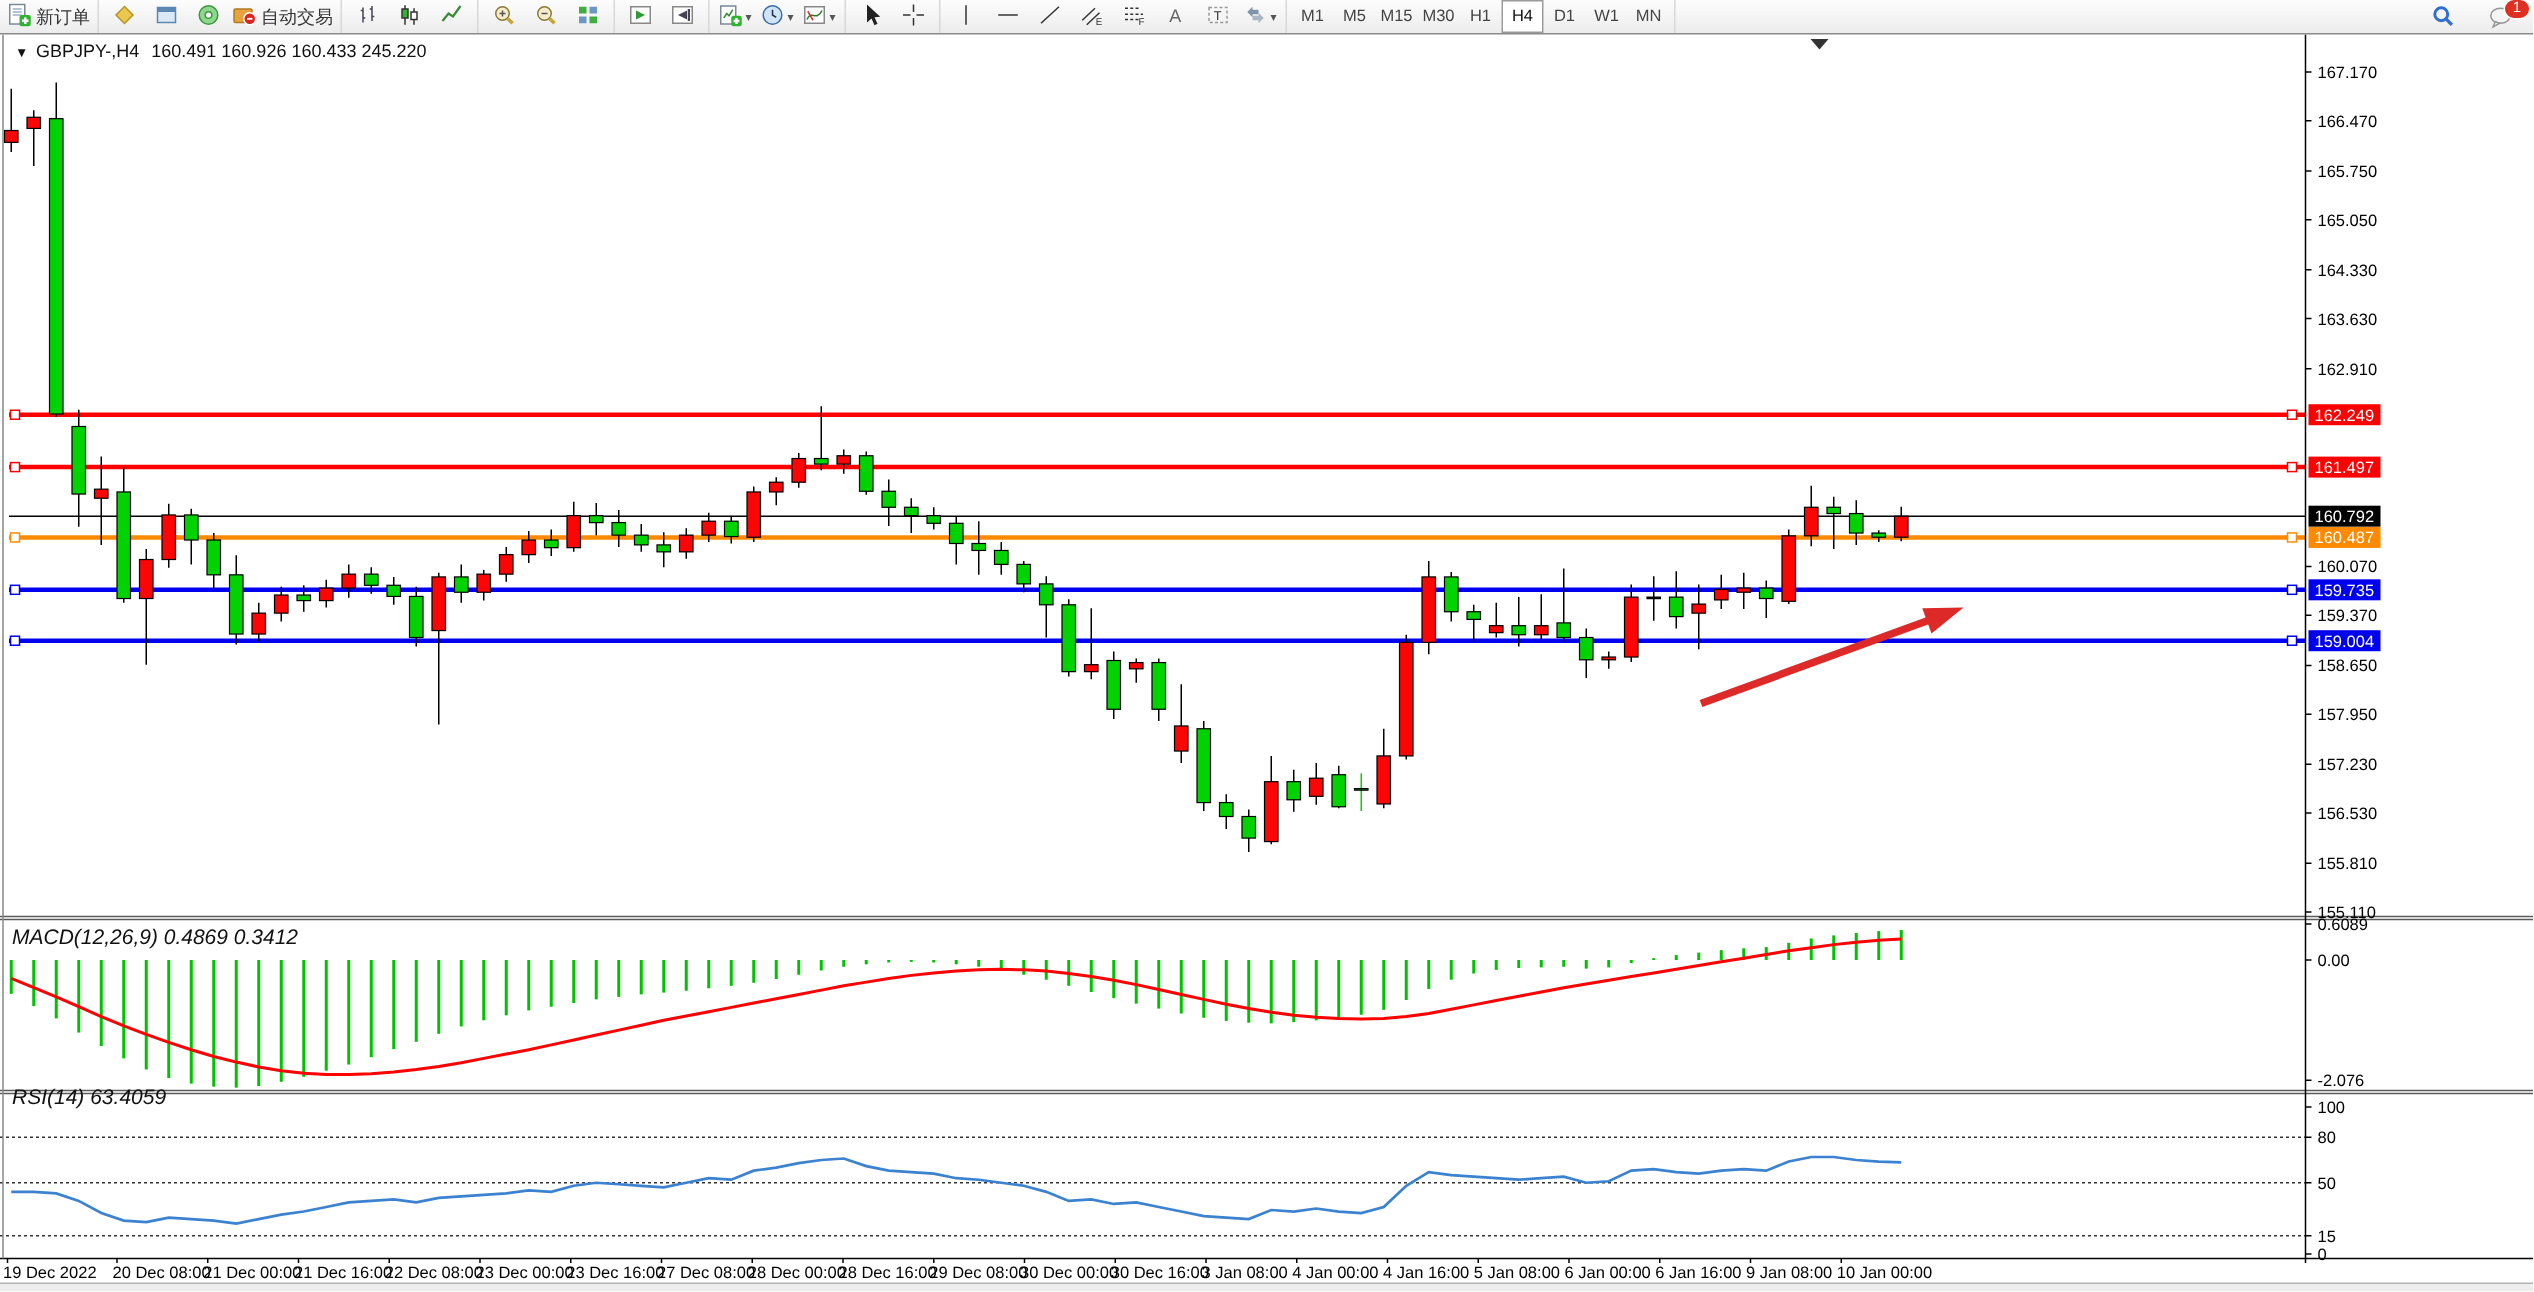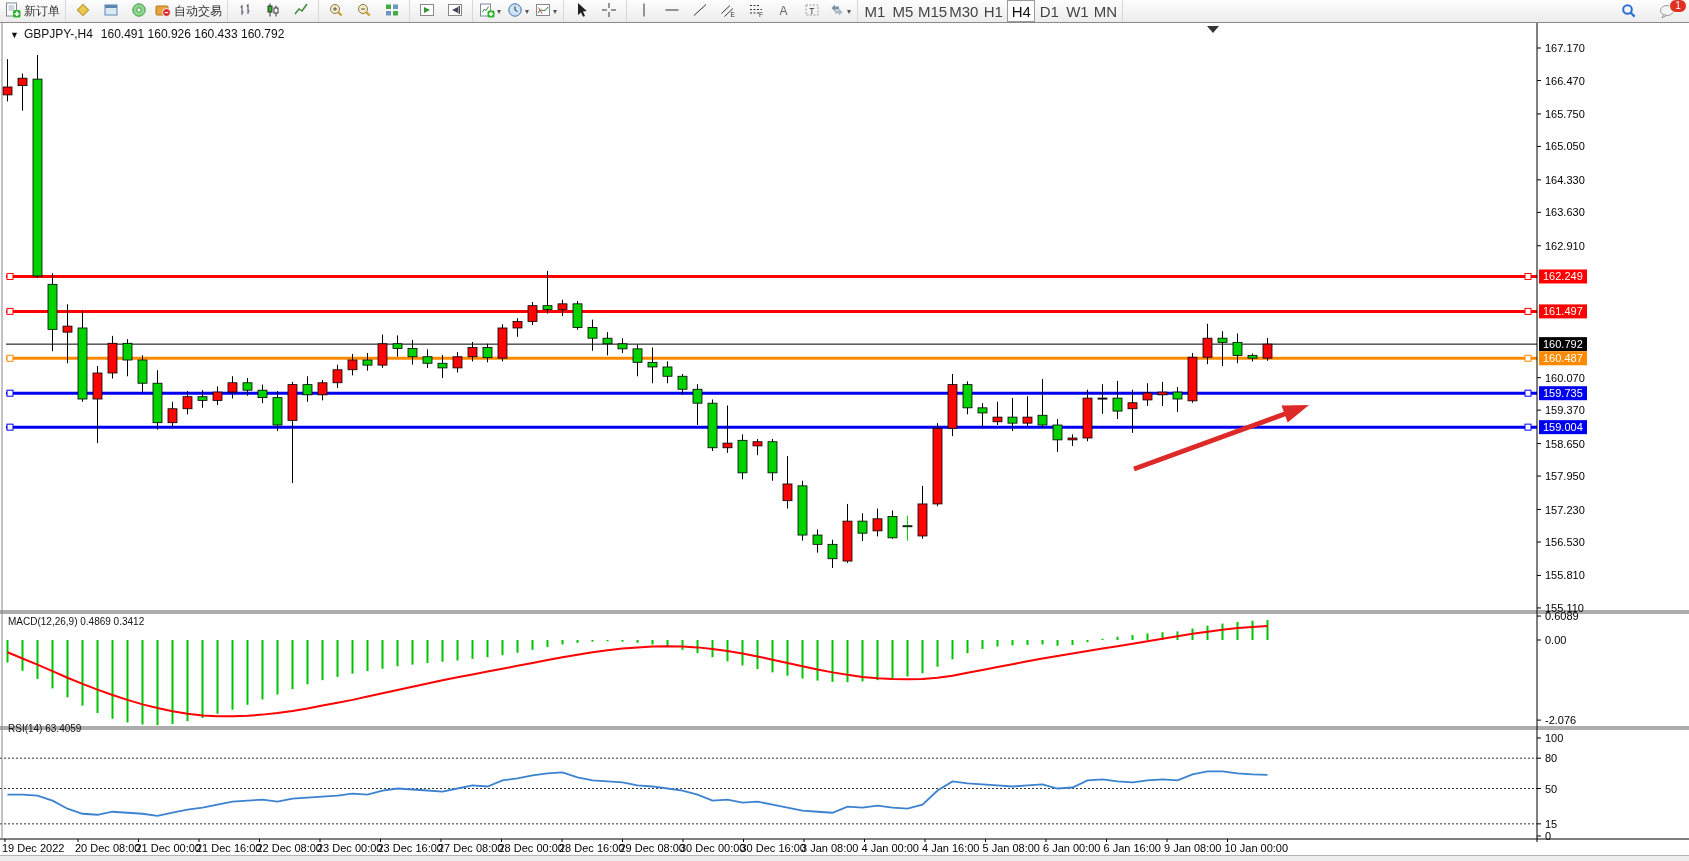--- a/index.html
+++ b/index.html
@@ -7,32 +7,32 @@
   
   #toolbar{position:absolute;left:0;top:0;width:1689px;height:22px;
     background:linear-gradient(#fdfdfd,#ececec);border-bottom:1px solid #c2c2c2;
     display:flex;align-items:center;font-size:12px;color:#333;}
   .tb-group{display:flex;align-items:center;height:22px;padding:0 3px;border-right:1px solid #d8d8d8;}
   .tb-btn{height:16px;min-width:24px;padding:0 2px;display:flex;align-items:center;justify-content:center;cursor:default;}
   .tb-btn svg{width:16px;height:16px;}
   .tb-btn .cap{margin-left:3px;white-space:nowrap;}
   .tb-btn .dd{font-size:8px;color:#555;margin-left:2px;}
   .tf-btn{height:20px;min-width:26px;display:flex;align-items:center;justify-content:center;
-    font-size:15px;color:#444;border:1px solid transparent;}
+    font-size:11px;color:#444;border:1px solid transparent;}
   .tf-btn.active{background:#fff;border:1px solid #9a9a9a;color:#111;}
   #tb-right{margin-left:auto;display:flex;align-items:center;padding-right:8px;border-right:none;}
   #chat-wrap{position:relative;margin-left:10px;}
   #chat-badge{position:absolute;right:-6px;top:-4px;background:#e03022;color:#fff;border-radius:8px;
     font-size:10px;line-height:12px;min-width:12px;text-align:center;padding:0 2px;border:1px solid #fff;}
   
   #chartwin{position:absolute;left:0;top:22px;width:1689px;height:839px;background:#fff;border-top:1px solid #8a8a8a;}
   #chart-title{position:absolute;left:10px;top:4px;font-size:12px;color:#111;z-index:5;}
   #chart-title .tri{font-size:9px;margin-right:5px;}
   #chart-title .ohlc{margin-left:8px;}
-  #macd-label,#rsi-label{position:absolute;left:8px;font-size:10px;color:#111;z-index:5;}
+  #macd-label,#rsi-label{position:absolute;left:8px;font-size:14px;color:#111;z-index:5;font-style:italic;}
   #macd-label{top:593px;}
   #rsi-label{top:700px;}
   #chart-svg{position:absolute;left:0;top:0;}
   #bottomstrip{position:absolute;left:0;top:832px;width:1689px;height:7px;background:#ededed;border-top:1px solid #b5b5b5;}
 </style>
 </head>
 <body>
 
 <div id="app">
   <div id="toolbar">
@@ -247,21 +247,21 @@
               <path d="M4.5 11.5L3 15l4.5-2.5z" fill="#f5f5f5" stroke="#999"></path>
             </svg>
           </span>
         <span id="chat-badge">1</span>
       </span>
     </div>
   </div>
 
   <div id="chartwin">
     <div id="chart-title">
-      <span class="tri">▼</span><span>GBPJPY-,H4</span><span class="ohlc">160.491 160.926 160.433 160.792</span>
+      <span class="tri">▼</span><span>GBPJPY-,H4</span><span class="ohlc">160.491 160.926 160.433 245.220</span>
     </div>
     <div id="macd-label">MACD(12,26,9) 0.4869 0.3412</div>
     <div id="rsi-label">RSI(14) 63.4059</div>
     <svg id="chart-svg" width="1689" height="839">
         <g>
           <line x1="6" y1="253.48202999999967" x2="1537" y2="253.48202999999967" stroke="#ff0000" stroke-width="3"></line>
           <rect x="7" y="250.48202999999967" width="6" height="6" fill="#fff" stroke="#ff0000"></rect>
           <rect x="1525" y="250.48202999999967" width="6" height="6" fill="#fff" stroke="#ff0000"></rect>
           <line x1="6" y1="288.3973899999988" x2="1537" y2="288.3973899999988" stroke="#ff0000" stroke-width="3"></line>
           <rect x="7" y="285.3973899999988" width="6" height="6" fill="#fff" stroke="#ff0000"></rect>

